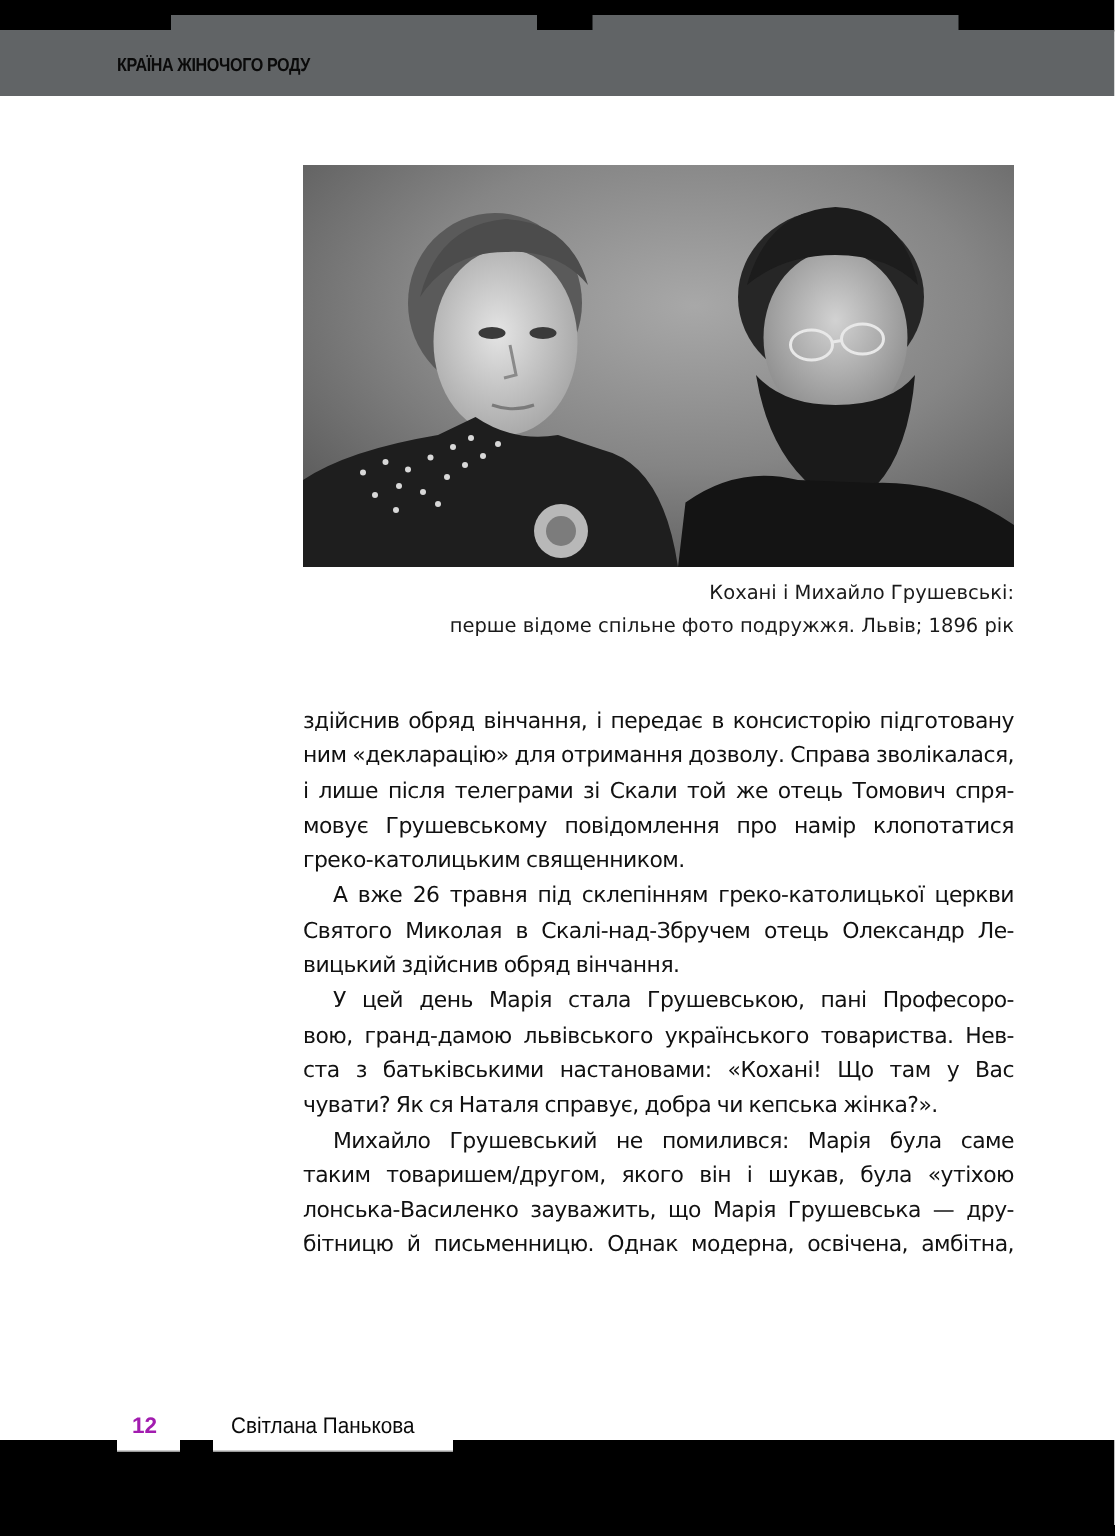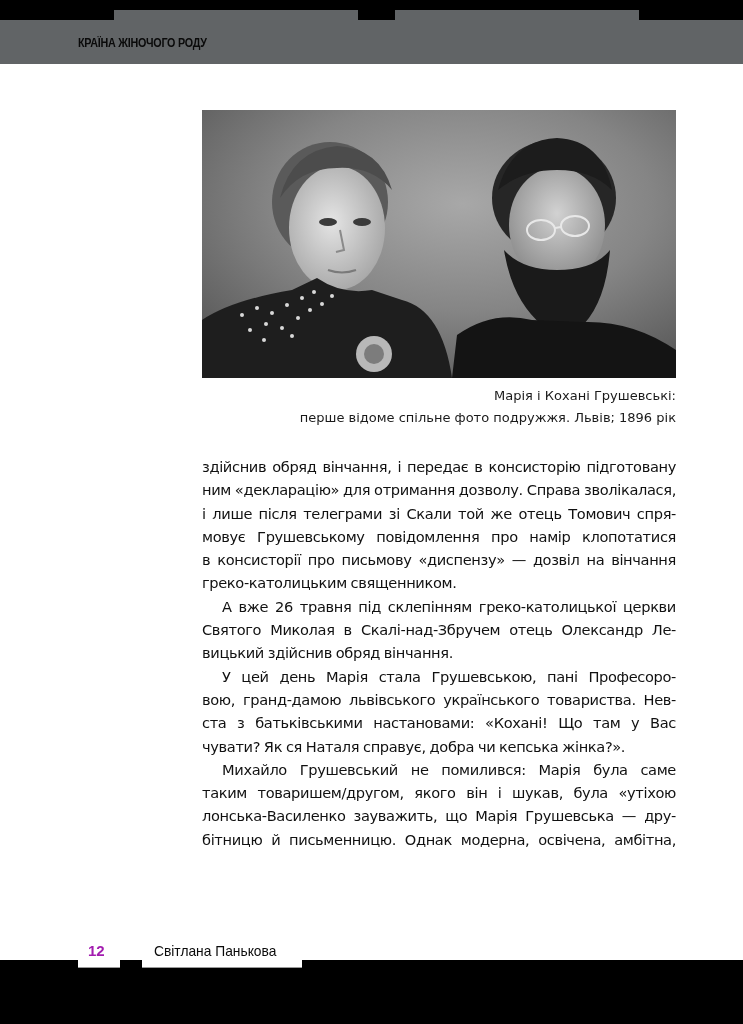--- a/index.html
+++ b/index.html
@@ -68,21 +68,21 @@
       font-family: "DejaVu Sans", sans-serif;
       font-size: 13px;
       line-height: 22px;
       color: #1a1a1a;
     }
     .caption div { white-space: nowrap; }
 
     
     .body-text {
       position: absolute;
-      left: 202px; top: 455px;
+      left: 202px; top: 469px;
       width: 474px;
       font-family: "DejaVu Sans", sans-serif;
       font-size: 14.6px;
       line-height: 23.3px;
       color: #111111;
     }
     .para {
       text-align: justify;
       text-align-last: left;
     }
@@ -195,31 +195,30 @@
     <path d="M296 80 Q310 30 355 28 Q400 30 410 80 Q390 60 355 60 Q320 60 296 80Z" fill="#1c1c1c"></path>
     <ellipse cx="339" cy="120" rx="14" ry="10" fill="none" stroke="#e8e8e8" stroke-width="2"></ellipse>
     <ellipse cx="373" cy="116" rx="14" ry="10" fill="none" stroke="#e8e8e8" stroke-width="2"></ellipse>
     <line x1="353" y1="118" x2="359" y2="117" stroke="#e8e8e8" stroke-width="2"></line>
     <path d="M302 140 Q310 190 340 215 Q360 225 382 214 Q404 190 408 140 Q392 160 355 160 Q320 160 302 140Z" fill="#1a1a1a"></path>
     <path d="M250 268 L255 225 Q290 200 330 210 L380 212 Q430 210 474 240 L474 268Z" fill="#141414"></path>
   </svg>
 </div>
 
 <div class="caption">
-  <div>Марія і Кохані Грушевські:</div>
+  <div>Кохані і Михайло Грушевські:</div>
   <div>перше відоме спільне фото подружжя. Львів; 1896 рік</div>
 </div>
 
 <div class="body-text">
   <div class="para">
     <span class="ln">здійснив обряд вінчання, і передає в консисторію підготовану</span>
     <span class="ln">ним «декларацію» для отримання дозволу. Справа зволікалася,</span>
     <span class="ln">і лише після телеграми зі Скали той же отець Томович спря-</span>
     <span class="ln">мовує Грушевському повідомлення про намір клопотатися</span>
-    <span class="ln">в консисторії про письмову «диспензу» — дозвіл на вінчання</span>
     <span class="ln last">греко-католицьким священником.</span>
   </div>
   <div class="para">
     <span class="ln indent">А вже 26 травня під склепінням греко-католицької церкви</span>
     <span class="ln">Святого Миколая в Скалі-над-Збручем отець Олександр Ле-</span>
     <span class="ln last">вицький здійснив обряд вінчання.</span>
   </div>
   <div class="para">
     <span class="ln indent">У цей день Марія стала Грушевською, пані Професоро-</span>
     <span class="ln">вою, гранд-дамою львівського українського товариства. Нев-</span>

